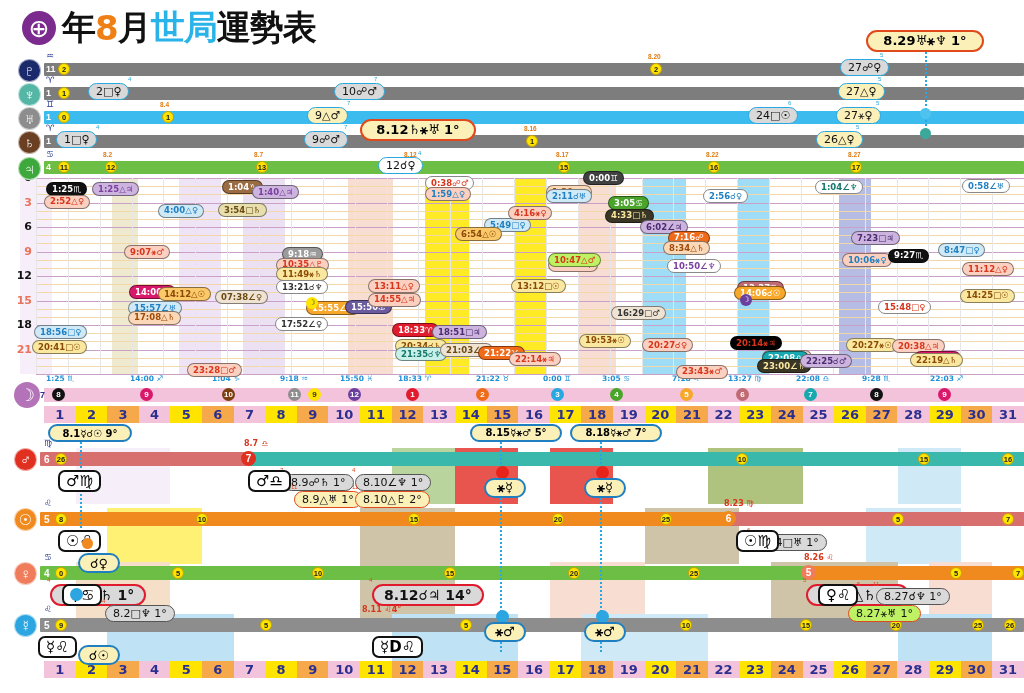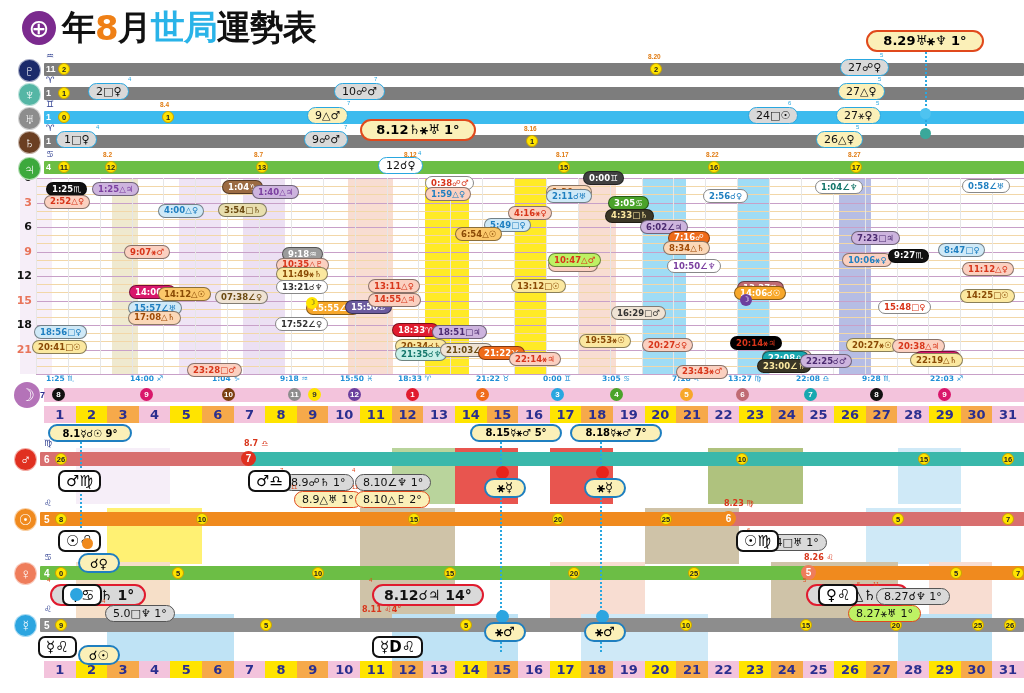--- a/index.html
+++ b/index.html
@@ -497,21 +497,21 @@
         <div class="dot-deg" style="left: 312px; top: 1px;">10</div>
         <div class="dot-deg" style="left: 444px; top: 1px;">15</div>
         <div class="dot-deg" style="left: 568px; top: 1px;">20</div>
         <div class="dot-deg" style="left: 688px; top: 1px;">25</div>
         <div class="dot-deg" style="left: 950px; top: 1px;">5</div>
         <div class="dot-deg" style="left: 1012px; top: 1px;">7</div>
         <div class="sign-box" style="left: 62px; top: 18px; height: 22px; padding: 0px 6px;">♀♋</div>
         <div class="sign-box" style="left: 818px; top: 18px; height: 22px; padding: 0px 6px;">♀♌</div>
         <div class="pill huge" style="left: 50px; top: 18px; background: rgb(217, 217, 217); border: 2.5px solid rgb(224, 27, 46); color: rgb(17, 17, 17);">8.1□♄ 1°</div>
         <span class="pill-sup" style="left: 47px; top: 11px; color: rgb(224, 73, 28);">4</span>
-        <div class="pill big" style="left: 105px; top: 39px; background: rgb(217, 217, 217); border: 1.5px solid rgb(85, 85, 85); color: rgb(17, 17, 17);">5.0□♆ 1°</div>
+        <div class="pill big" style="left: 105px; top: 39px; background: rgb(217, 217, 217); border: 1.5px solid rgb(85, 85, 85); color: rgb(17, 17, 17);">8.2□♆ 1°</div>
         <span class="pill-sup" style="left: 102px; top: 32px; color: rgb(224, 73, 28);">4</span>
         <div class="pill huge" style="left: 372px; top: 18px; background: rgb(217, 217, 217); border: 2.5px solid rgb(224, 27, 46); color: rgb(17, 17, 17);">8.12☌♃ 14°</div>
         <span class="pill-sup" style="left: 369px; top: 11px; color: rgb(224, 73, 28);">4</span>
         <div class="pill big" style="left: 848px; top: 39px; background: #bef264; border: 1.5px solid rgb(224, 73, 28); color: rgb(17, 17, 17);">8.27⚹♅ 1°</div>
         <span class="pill-sup" style="left: 845px; top: 32px; color: rgb(224, 73, 28);">6</span>
         <div class="pill big" style="left: 860px; top: 22px; background: rgb(251, 240, 184); border: 1.5px solid rgb(224, 73, 28); color: rgb(17, 17, 17);">8.27△♇ 1°</div>
         <span class="pill-sup" style="left: 857px; top: 15px; color: rgb(224, 73, 28);">5</span>
         <div class="pill huge" style="left: 806px; top: 18px; background: rgb(217, 217, 217); border: 2.5px solid rgb(224, 27, 46); color: rgb(17, 17, 17);">8.26△♄ 0°</div>
         <span class="pill-sup" style="left: 803px; top: 11px; color: rgb(224, 73, 28);">5</span>
         <div class="pill big" style="left: 876px; top: 22px; background: rgb(217, 217, 217); border: 1.5px solid rgb(85, 85, 85); color: rgb(17, 17, 17);">8.27☌♆ 1°</div>

